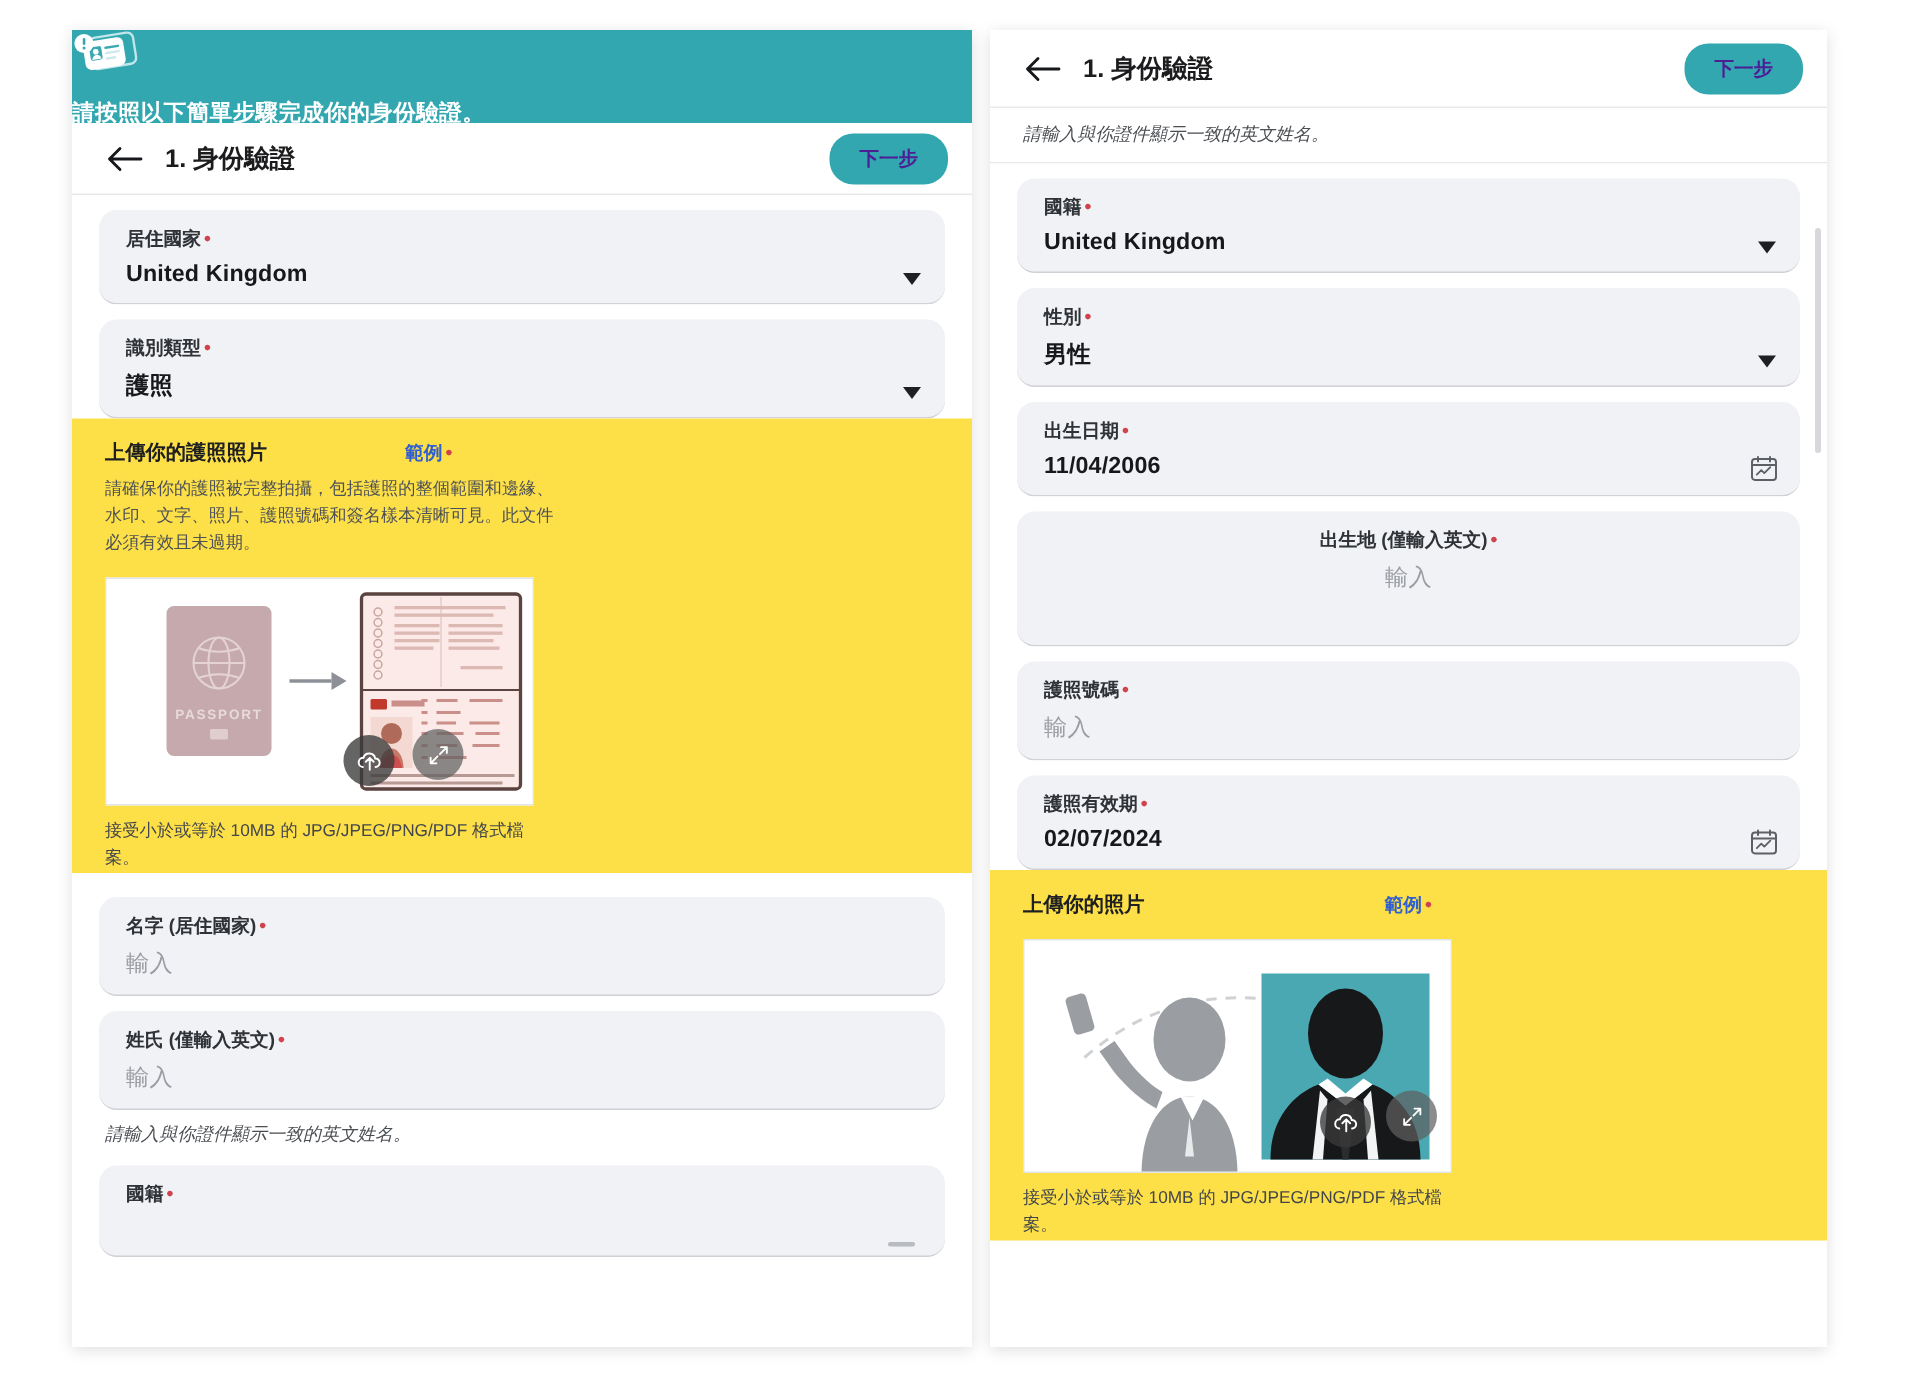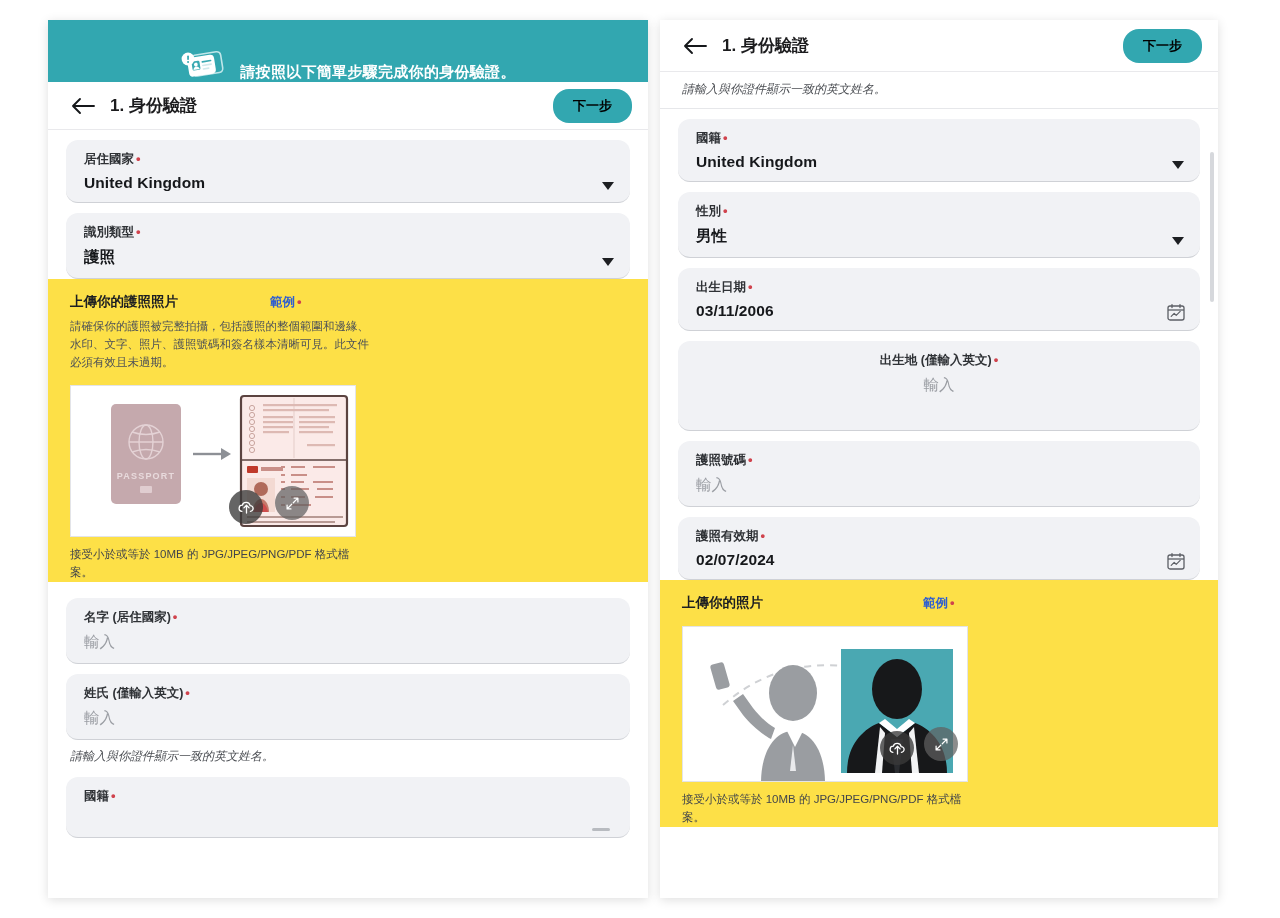--- a/index.html
+++ b/index.html
@@ -23,37 +23,37 @@
     position: absolute; left: 660px; top: 20px;
     width: 558px; height: 878px;
     background: #ffffff;
     box-shadow: 0 2px 10px rgba(0,0,0,.13);
     overflow: hidden;
   }
 
   
   .banner {
     height: 62px; background: #32A7B0;
-    display: flex; align-items: flex-end; justify-content: center; gap: 14px;
+    display: flex; align-items: flex-start; justify-content: center; gap: 14px; flex-direction: column;
   }
   .banner-text { color:#fff; font-size: 15px; font-weight: 700; letter-spacing:.3px; }
   .idcard-icon { width: 46px; height: 34px; position: relative; flex: none; }
 
   
   .step-header {
     height: 48px; background:#fff;
     display:flex; align-items:center; padding: 0 16px 0 22px;
     border-bottom: 1px solid #e9e9ec;
     position: relative;
   }
   .back-arrow { width: 26px; height: 20px; flex:none; }
   .step-title { font-size: 17px; font-weight: 700; color:#1c1c1e; margin-left: 14px; }
   .next-btn {
     margin-left: auto;
-    background:#32A7B0; color:#000000;
+    background:#32A7B0; color:#4c1d95;
     border:none; border-radius: 16px;
     font-size: 13px; font-weight: 700;
     padding: 8px 20px; cursor: pointer;
     font-family: inherit;
   }
   .panel-right .step-header { height: 52px; }
   .panel-right .step-title { font-size: 17px; }
 
   
   .notice-strip {
@@ -337,21 +337,21 @@
           <span>性別</span><span class="req">•</span>
         </div>
         <div class="field-value">男性</div>
         <span class="caret"></span>
       </div>
 
       <div class="field">
         <div class="field-label">
           <span>出生日期</span><span class="req">•</span>
         </div>
-        <div class="field-value">03/11/2006</div>
+        <div class="field-value">11/04/2006</div>
         <span class="cal-icon">
           <svg viewBox="0 0 20 20" width="20" height="20">
             <rect x="2" y="4" width="16" height="14" rx="2" fill="none" stroke="#5c5f65" stroke-width="1.3"></rect>
             <path d="M2 8h16" stroke="#5c5f65" stroke-width="1.3"></path>
             <path d="M6 2.6v3M14 2.6v3" stroke="#5c5f65" stroke-width="1.3" stroke-linecap="round"></path>
             <path d="M5.2 14.4l3-3 2 2 4-4" fill="none" stroke="#5c5f65" stroke-width="1.2" stroke-linecap="round" stroke-linejoin="round"></path>
           </svg>
         </span>
       </div>
 

